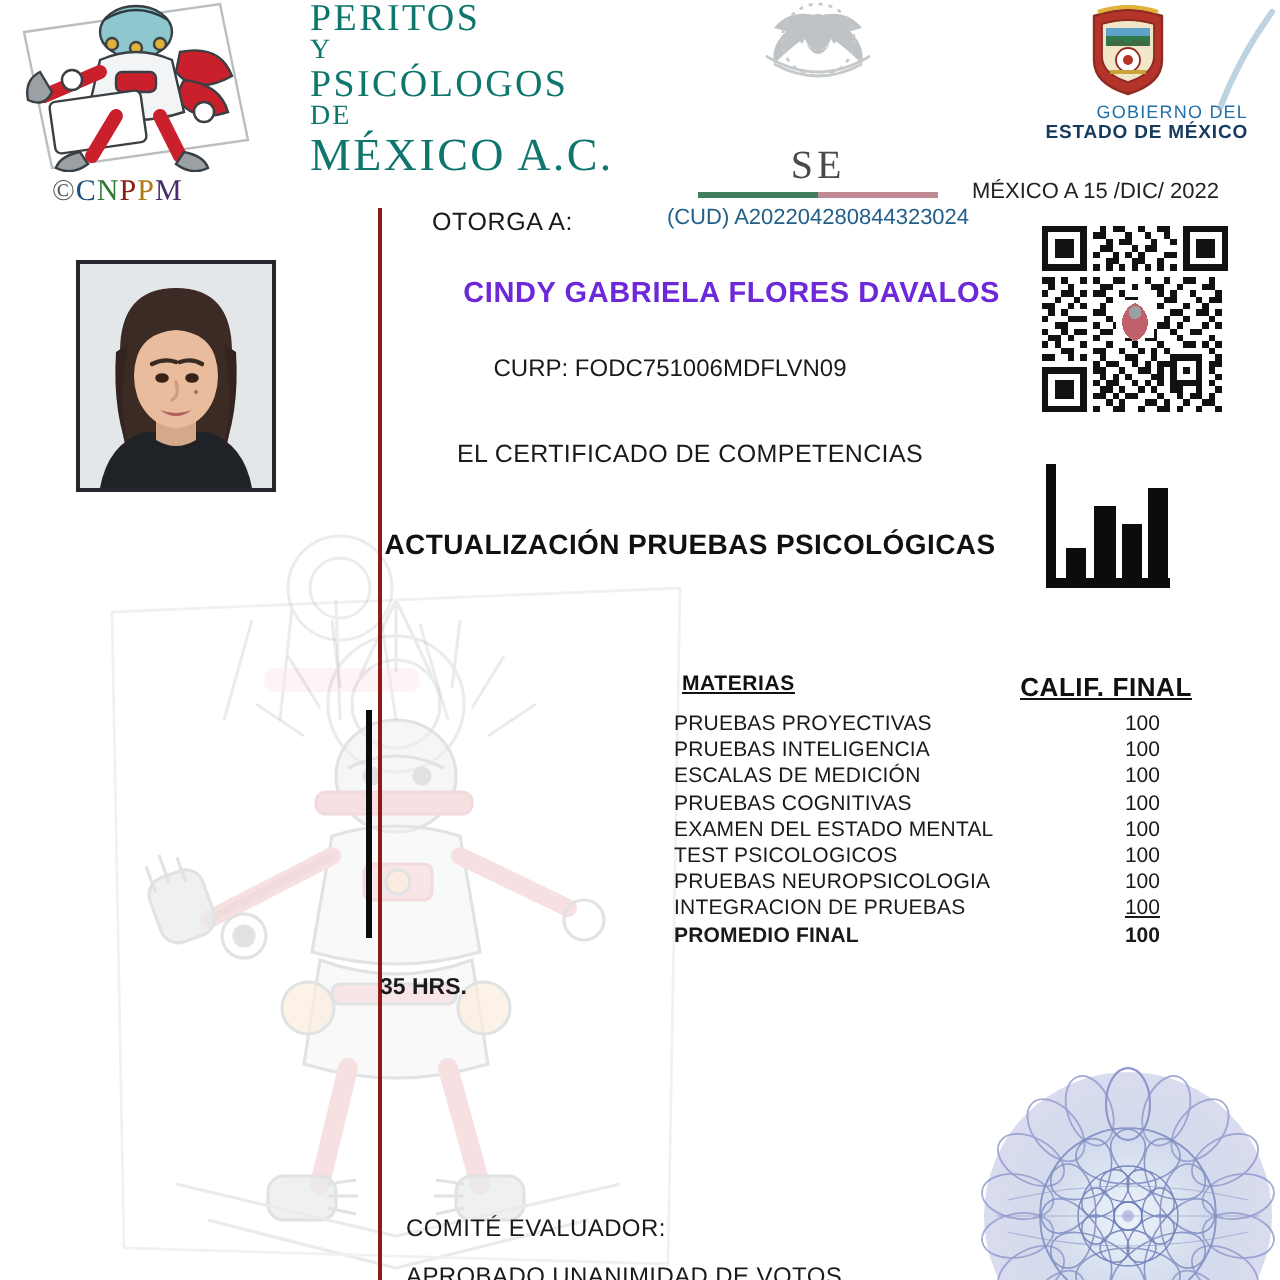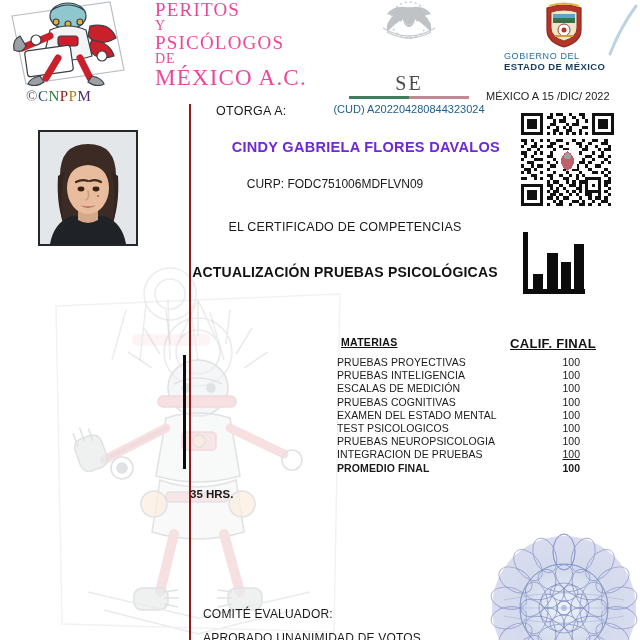--- a/index.html
+++ b/index.html
@@ -72,21 +72,21 @@
   .c-3 { color: #8e1b16; }
   .c-4 { color: #b07a16; }
   .c-5 { color: #4a2c6b; }
 
   
   .org-title {
     position: absolute;
     left: 155px;
     top: 0px;
     font-family: "Liberation Serif", serif;
-    color: #ec4899;
+    color: #0f766e;
     line-height: 1.0;
   }
   .org-line { display: block; white-space: nowrap; }
   .org-big { font-size: 19px; letter-spacing: 1.2px; }
   .org-small { font-size: 14px; letter-spacing: 1px; }
   .org-xl { font-size: 23px; letter-spacing: 1.2px; }
 
   
   .se-block {
     position: absolute;
@@ -113,21 +113,21 @@
     color: #22608a;
     white-space: nowrap;
   }
 
   
   .edomex-block {
     position: absolute;
     left: 504px;
     top: 2px;
     width: 120px;
-    text-align: left;
+    text-align: right;
   }
   .edomex-shield { width: 38px; height: 46px; display: block; margin: 0 auto; }
   .edomex-l1 {
     font-size: 9px;
     color: #1f6fa8;
     letter-spacing: 0.6px;
     margin-top: 3px;
   }
   .edomex-l2 {
     font-size: 9.5px;

